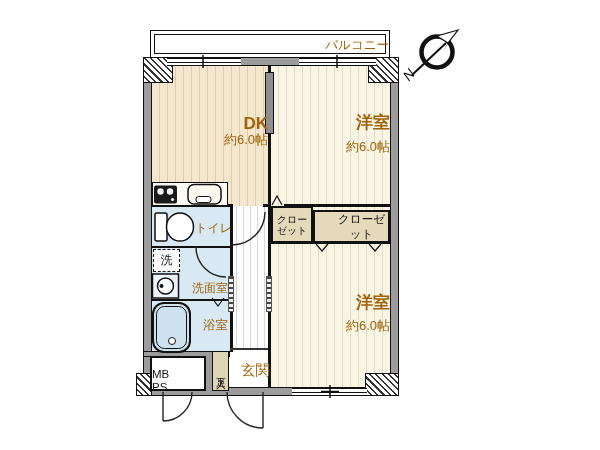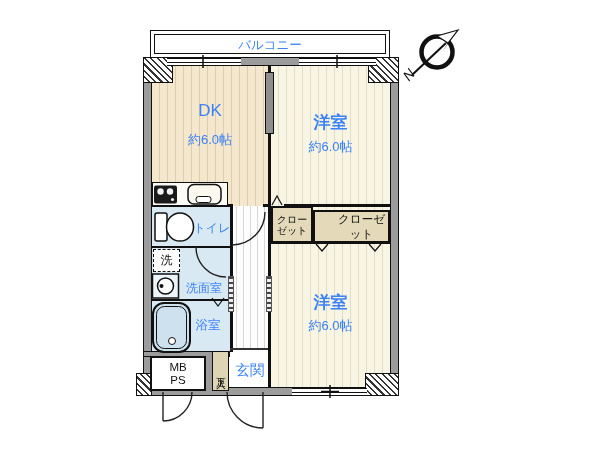--- a/index.html
+++ b/index.html
@@ -8,21 +8,21 @@
   .abs{position:absolute;box-sizing:border-box;}
   .wall{background:#9c9c9c;border:1px solid #111;}
   .hatch{background:repeating-linear-gradient(45deg,#ffffff 0 3px,#333 3px 4.5px);border:1px solid #111;}
   .win{background:#fff;border-top:1.5px solid #111;border-bottom:1.5px solid #111;}
   .win .mid{position:absolute;left:0;right:0;top:50%;height:1px;background:#111;}
   .floor-dk{background:repeating-linear-gradient(to right,#f4e7cd 0 7px,#dbcead 7px 8px);}
   .floor-bed{background:repeating-linear-gradient(to right,#f8f5e4 0 7px,#e2dec6 7px 8px);}
   .floor-hall{background:repeating-linear-gradient(to right,#fdfdfd 0 6px,#d8d8d8 6px 7px);}
   .wet{background:#d8e9f3;}
   .iw{background:#111;}
-  .lbl{position:absolute;text-align:center;white-space:nowrap;color:#3b82f6;}
+  .lbl{position:absolute;text-align:right;white-space:nowrap;color:#a16207;}
   .closet{background:#e4dab9;border:2px solid #111;display:flex;align-items:center;justify-content:center;
           text-align:center;}
   .slide-dots{background:repeating-linear-gradient(to bottom,#444 0 2px,#eee 2px 5px);border:1px solid #555;}
   svg{position:absolute;left:0;top:0;}
 </style>
 </head>
 <body>
 
 <div id="stage">
 
@@ -82,34 +82,34 @@
   <div class="abs closet" style="left:271px;top:206px;width:42px;height:37px;">
     <div style="font-size:10px;line-height:11px;">
       <div>クロー</div>
       <div>ゼット</div>
     </div>
   </div>
   <div class="abs closet" style="left:313px;top:210px;width:77px;height:33px;">
     <div style="font-size:11.5px;padding-left:20px;">クローゼット</div>
   </div>
 
-  <div class="abs" style="left:150px;top:356px;width:56px;height:35px;background:#fff;border:2px solid #111;text-align:center;font-size:11.5px;line-height:13px;padding-top:3px;">
+  <div class="abs" style="left:150px;top:356px;width:56px;height:35px;background:#fff;border:2px solid #111;font-size:11.5px;line-height:13px;padding-top:10px;">
     <div>MB</div>
     <div>PS</div>
   </div>
   <div class="abs" style="left:206px;top:356px;width:6px;height:35px;background:#9c9c9c;"></div>
   <div class="abs" style="left:212px;top:351px;width:17px;height:40px;background:#ded5b4;border:1.5px solid #111;display:flex;align-items:center;justify-content:center;">
     <div style="writing-mode:vertical-rl;font-size:9.5px;letter-spacing:1px;">下足入</div>
   </div>
 
   <div class="abs" style="left:153px;top:249px;width:27px;height:23px;background:#fff;border:1.5px dashed #111;display:flex;align-items:center;justify-content:center;">
     <div style="font-size:12px;">洗</div>
   </div>
 
-  <div class="lbl" style="left:152px;width:116px;top:101px;font-size:17px;font-weight:400;">DK</div>
+  <div class="lbl" style="left:152px;width:116px;top:114px;font-size:17px;font-weight:700;">DK</div>
   <div class="lbl" style="left:152px;width:116px;top:131px;font-size:13px;">約6.0帖</div>
   <div class="lbl" style="left:271px;width:119px;top:111px;font-size:17px;font-weight:600;">洋室</div>
   <div class="lbl" style="left:271px;width:119px;top:138px;font-size:13px;">約6.0帖</div>
   <div class="lbl" style="left:271px;width:119px;top:291px;font-size:17px;font-weight:600;">洋室</div>
   <div class="lbl" style="left:271px;width:119px;top:317px;font-size:13px;">約6.0帖</div>
   <div class="lbl" style="left:192px;width:40px;top:220px;font-size:12px;">トイレ</div>
   <div class="lbl" style="left:180px;width:48px;top:280px;font-size:12px;">洗面室</div>
   <div class="lbl" style="left:188px;width:40px;top:317px;font-size:12.5px;">浴室</div>
   <div class="lbl" style="left:230px;width:40px;top:361px;font-size:14.5px;font-family:Liberation Mono, monospace;">玄関</div>
 

